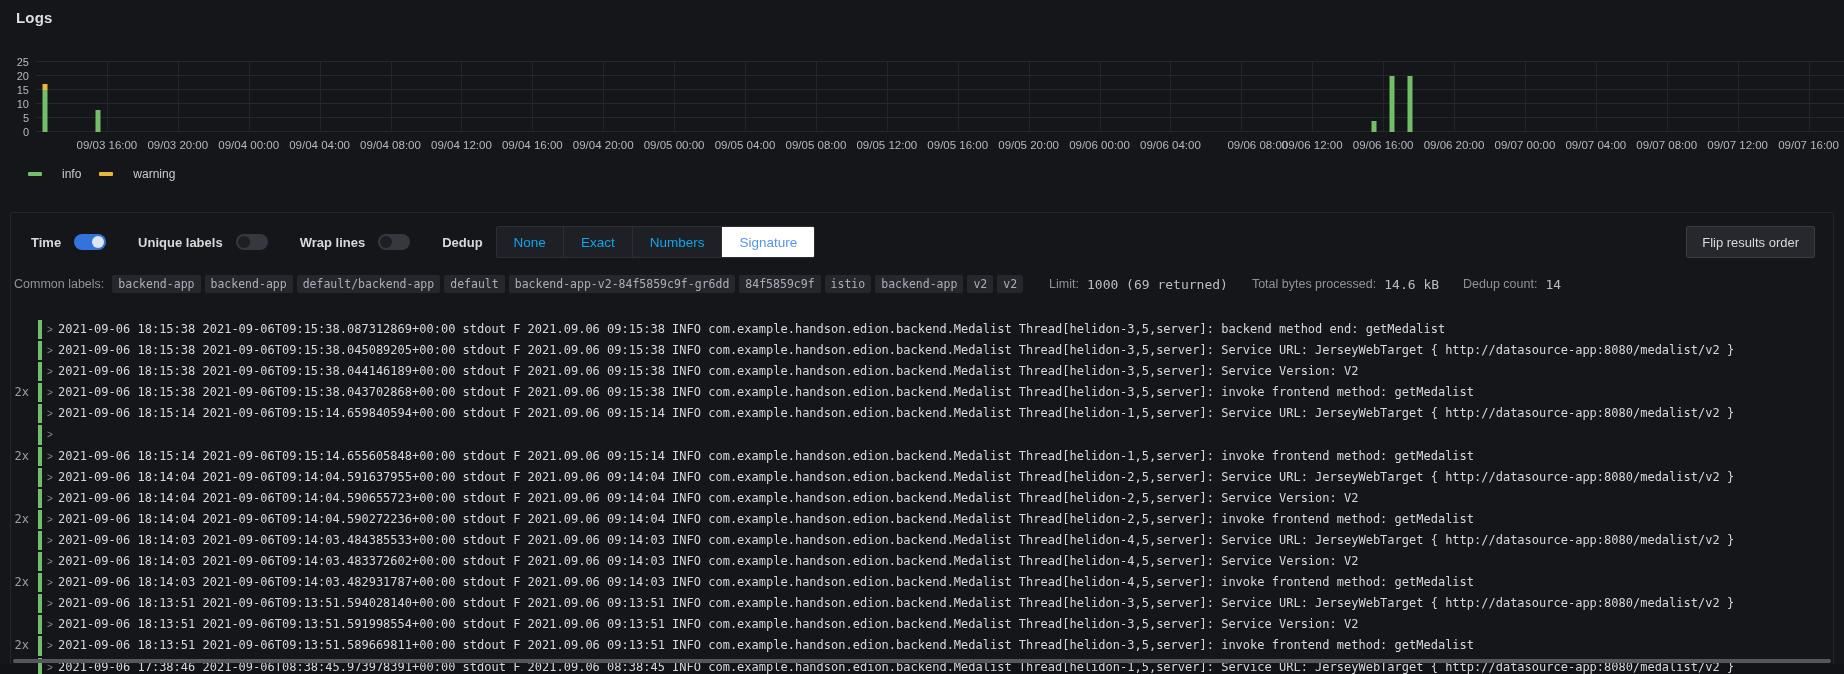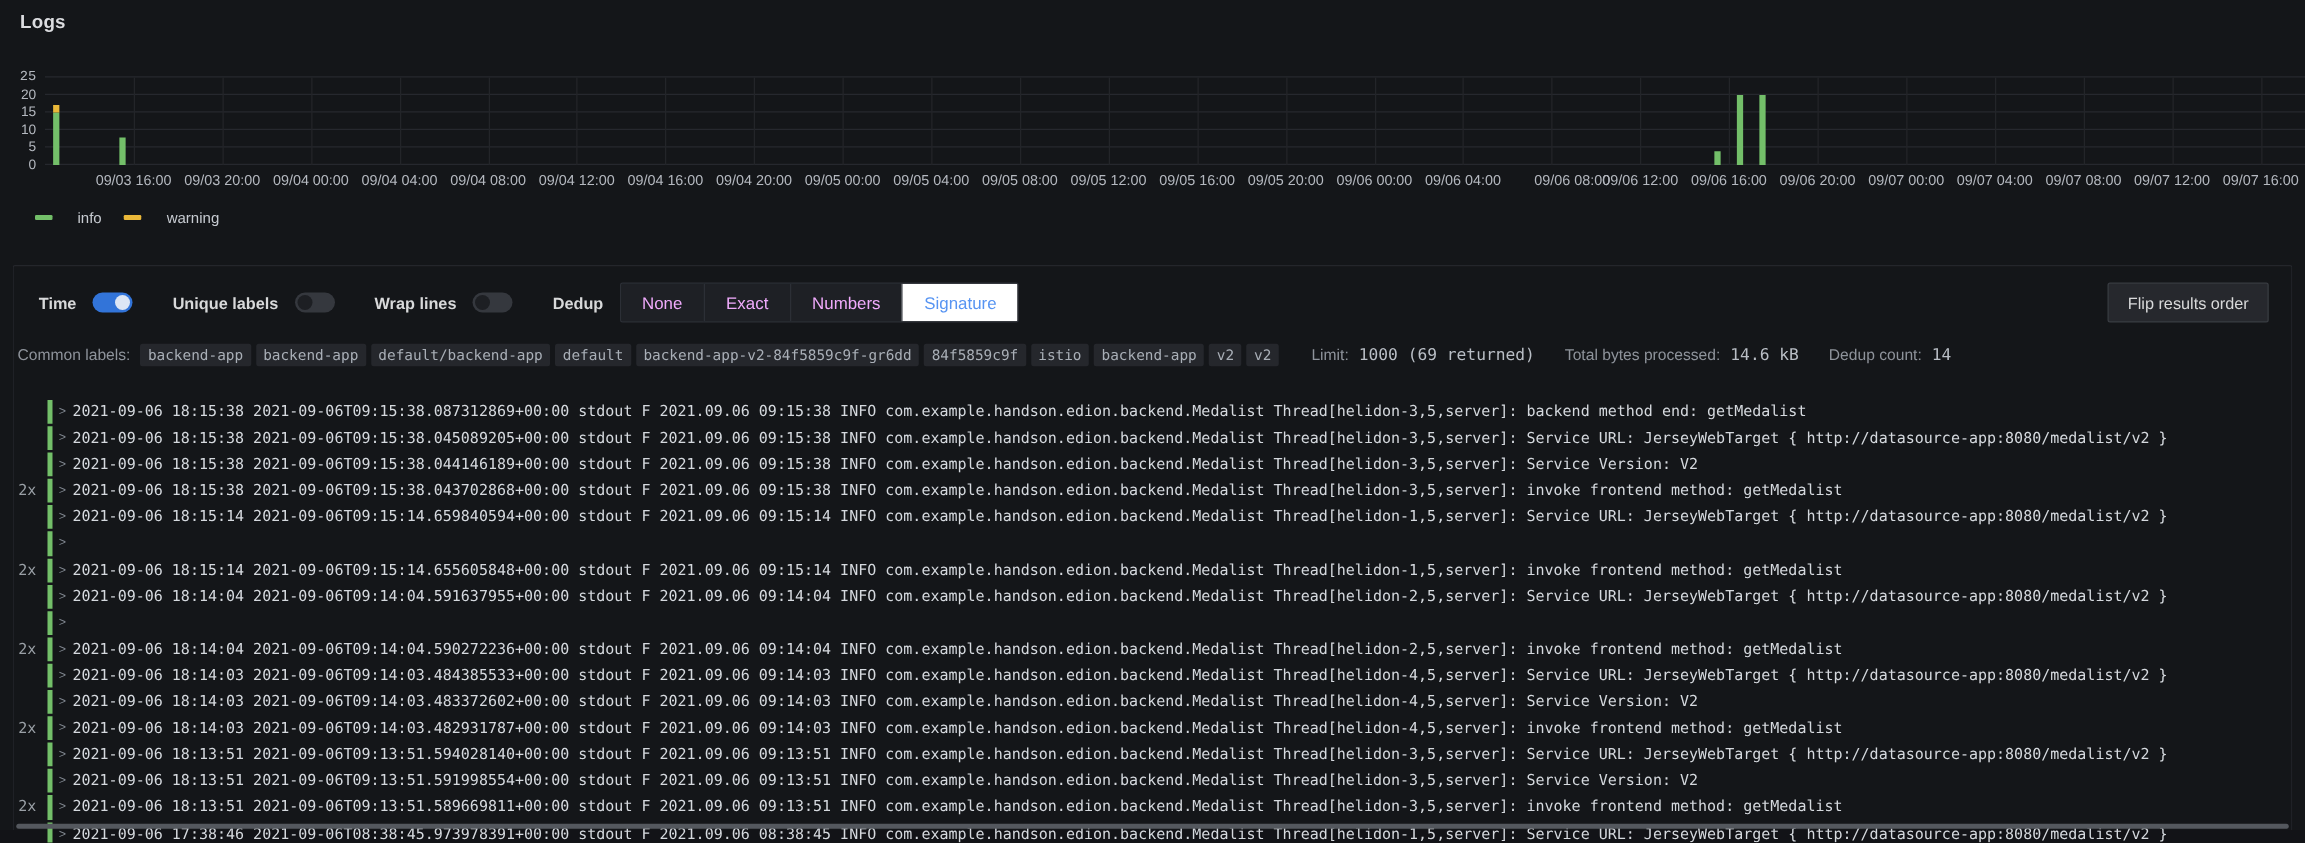--- a/index.html
+++ b/index.html
@@ -57,21 +57,21 @@
   .switch.on { background:#3274d9; }
   .switch.on .knob { left:18px; background:#dde6f5; }
 
   .radio-group {
     display:inline-flex; border:1px solid #2c2f36; border-radius:2px; overflow:hidden;
     height:32px; background:#1e2025;
   }
   .radio-opt {
     display:flex; align-items:center; padding:0 17px; font-size:13.5px;
     font-family:"Liberation Sans", sans-serif;
-    color:#f0abfc; background:#1e2025; border:none; border-left:1px solid #2c2f36;
+    color:#0ea5e9; background:#1e2025; border:none; border-left:1px solid #2c2f36;
     cursor:pointer;
   }
   .radio-opt:first-child { border-left:none; }
   .radio-opt.selected { color:#5794f2; background:#ffffff; }
 
   .flip-btn {
     margin-left:auto; height:32px; padding:0 15px; border-radius:2px;
     background:#26282d; border:1px solid #393c42; color:#d8d9da;
     font-size:13px; font-weight:500; font-family:"Liberation Sans", sans-serif;
     cursor:pointer;
@@ -125,21 +125,21 @@
     <h2>Logs</h2>
   </div>
 
   <div class="chart">
     <div class="y-axis">
         <span class="y-tick" style="bottom: 0%;">0</span>
         <span class="y-tick" style="bottom: 20%;">5</span>
         <span class="y-tick" style="bottom: 40%;">10</span>
         <span class="y-tick" style="bottom: 60%;">15</span>
         <span class="y-tick" style="bottom: 80%;">20</span>
-        <span class="y-tick" style="bottom: 100%; font-family: Liberation Mono, monospace;">25</span>
+        <span class="y-tick" style="bottom: 100%;">25</span>
       </div>
     <div class="plot">
         <div class="gl-h" style="bottom: 0%;"></div>
         <div class="gl-h" style="bottom: 20%;"></div>
         <div class="gl-h" style="bottom: 40%;"></div>
         <div class="gl-h" style="bottom: 60%;"></div>
         <div class="gl-h" style="bottom: 80%;"></div>
         <div class="gl-h" style="bottom: 100%;"></div>
         <div class="gl-v" style="left: 3.92157%;"></div>
         <div class="gl-v" style="left: 7.84314%;"></div>
@@ -304,20 +304,21 @@
         <div class="log-row">
           <span class="dup"></span>
           <span class="level-bar" style="background: rgb(115, 191, 105);"></span>
           <span class="chevron">&gt;</span>
           <span class="log-text">2021-09-06 18:14:04 2021-09-06T09:14:04.591637955+00:00 stdout F 2021.09.06 09:14:04 INFO com.example.handson.edion.backend.Medalist Thread[helidon-2,5,server]: Service URL: JerseyWebTarget { http://datasource-app:8080/medalist/v2 }</span>
         </div>
         <div class="log-row">
           <span class="dup"></span>
           <span class="level-bar" style="background: rgb(115, 191, 105);"></span>
           <span class="chevron">&gt;</span>
+          <span class="log-text">2021-09-06 18:14:04 2021-09-06T09:14:04.590655723+00:00 stdout F 2021.09.06 09:14:04 INFO com.example.handson.edion.backend.Medalist Thread[helidon-2,5,server]: Service Version: V2</span>
         </div>
         <div class="log-row">
           <span class="dup">2x</span>
           <span class="level-bar" style="background: rgb(115, 191, 105);"></span>
           <span class="chevron">&gt;</span>
           <span class="log-text">2021-09-06 18:14:04 2021-09-06T09:14:04.590272236+00:00 stdout F 2021.09.06 09:14:04 INFO com.example.handson.edion.backend.Medalist Thread[helidon-2,5,server]: invoke frontend method: getMedalist</span>
         </div>
         <div class="log-row">
           <span class="dup"></span>
           <span class="level-bar" style="background: rgb(115, 191, 105);"></span>

